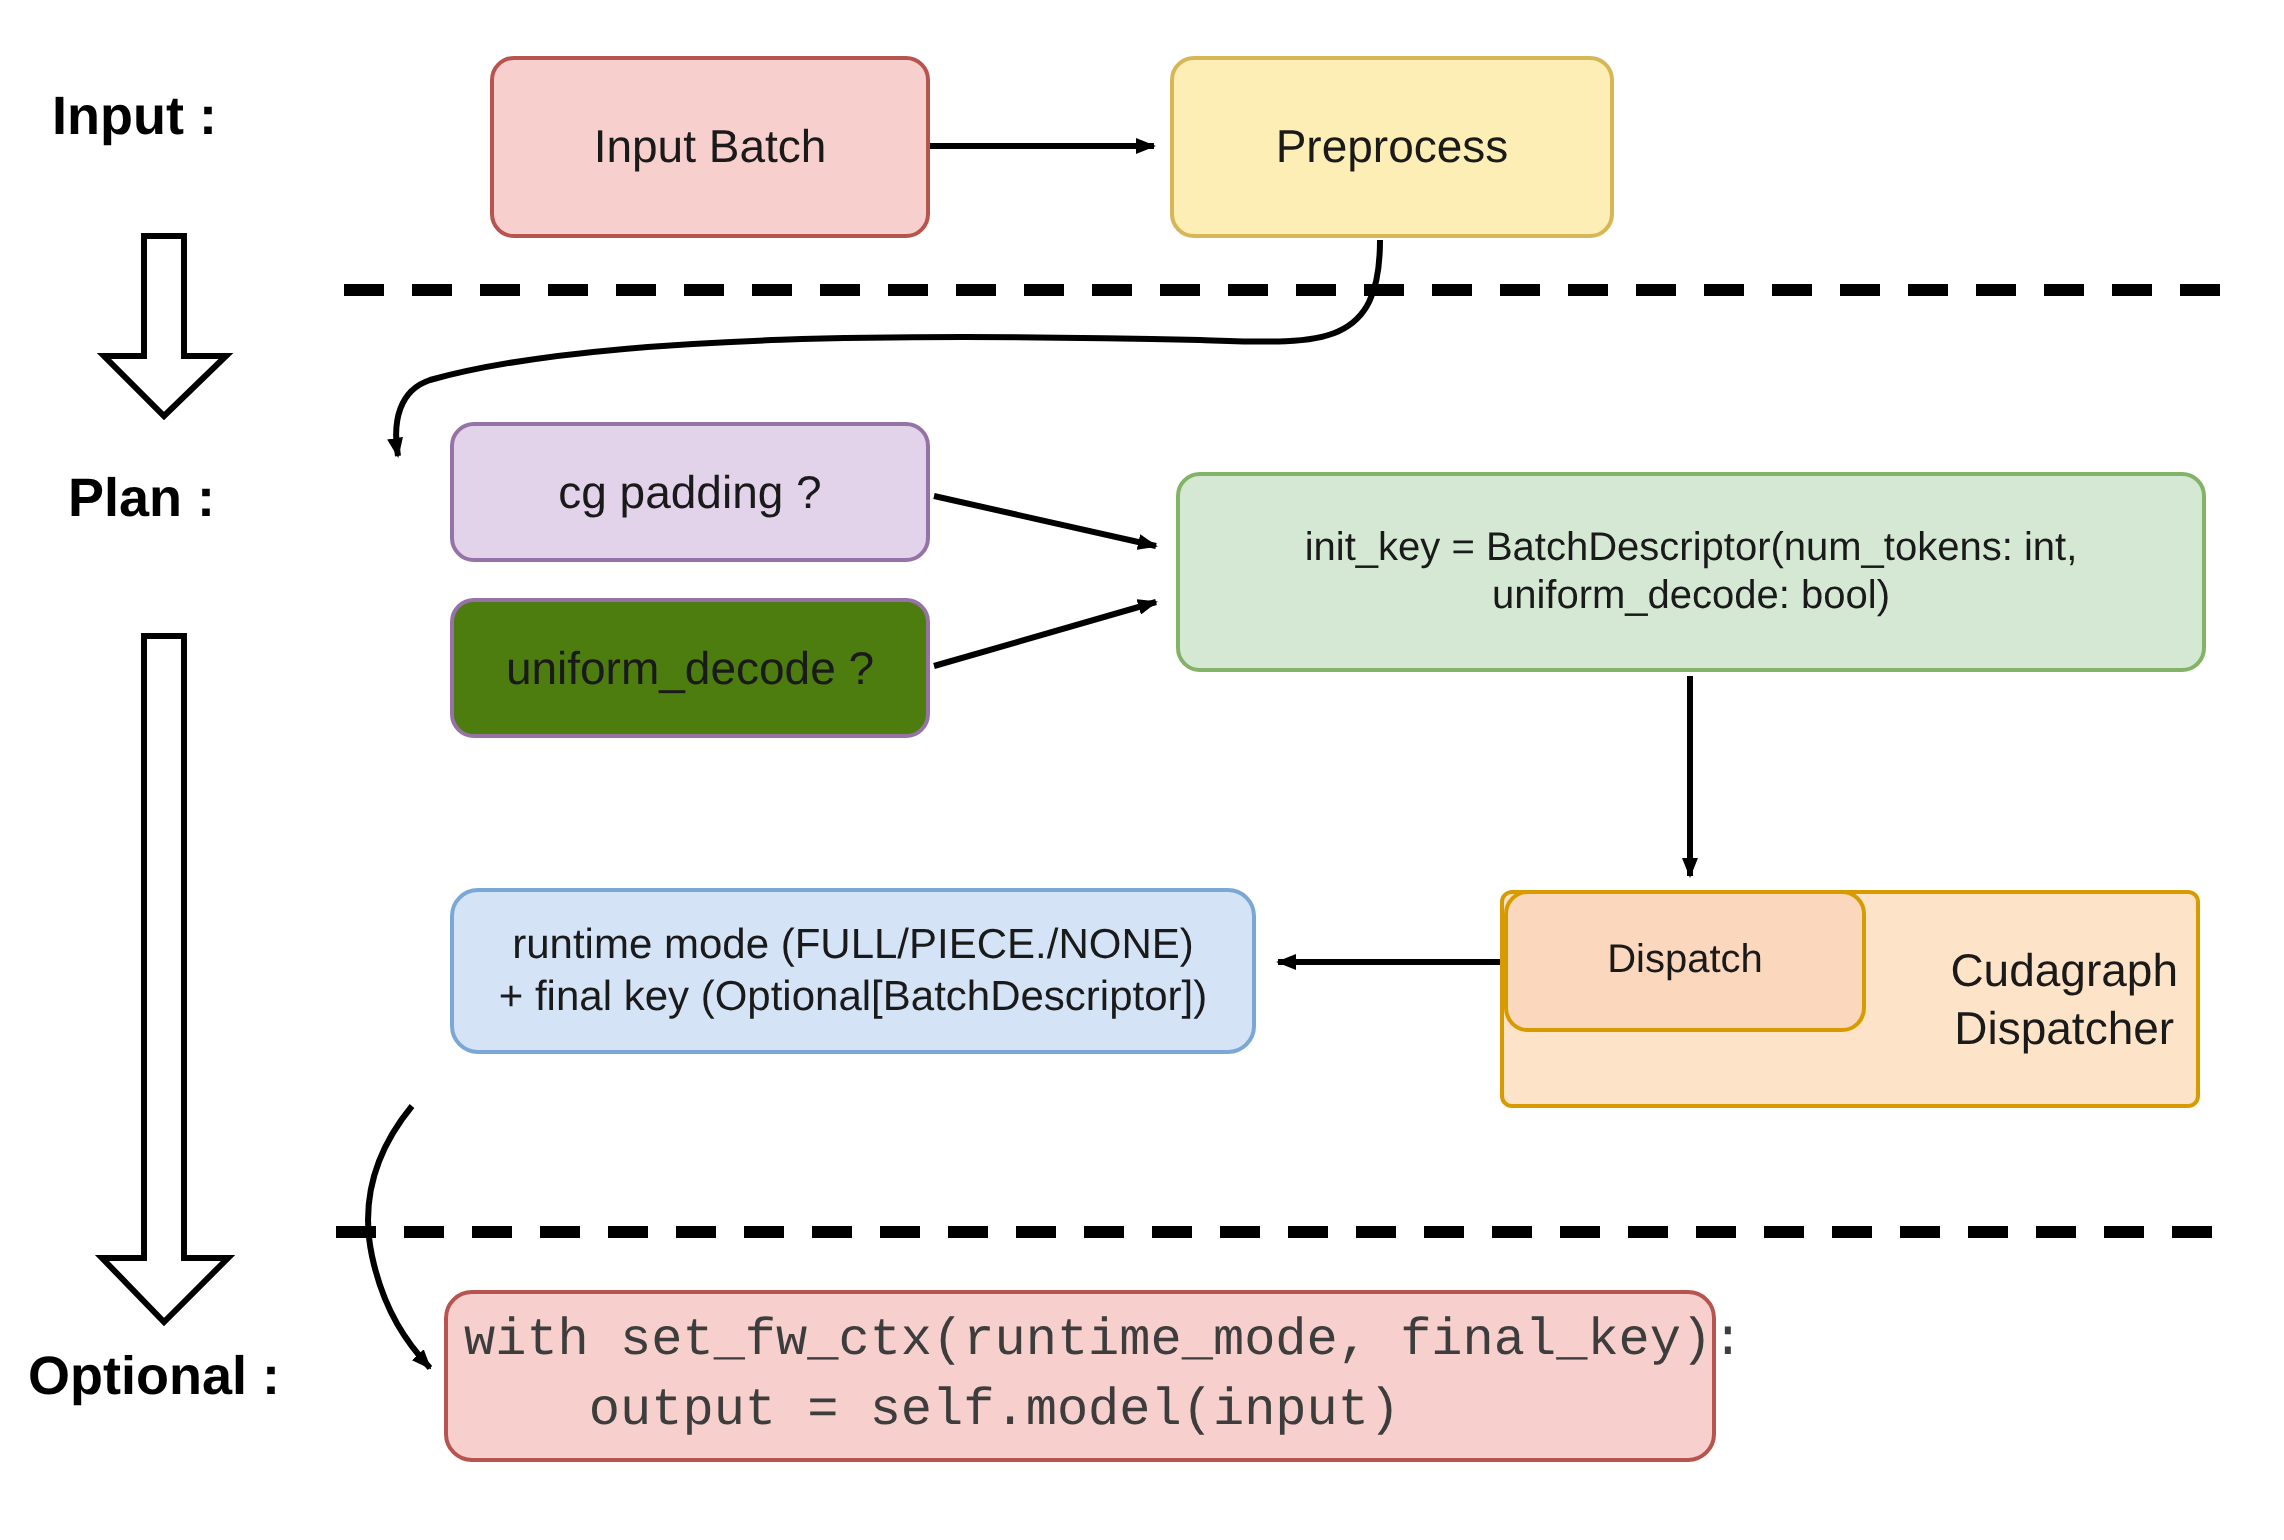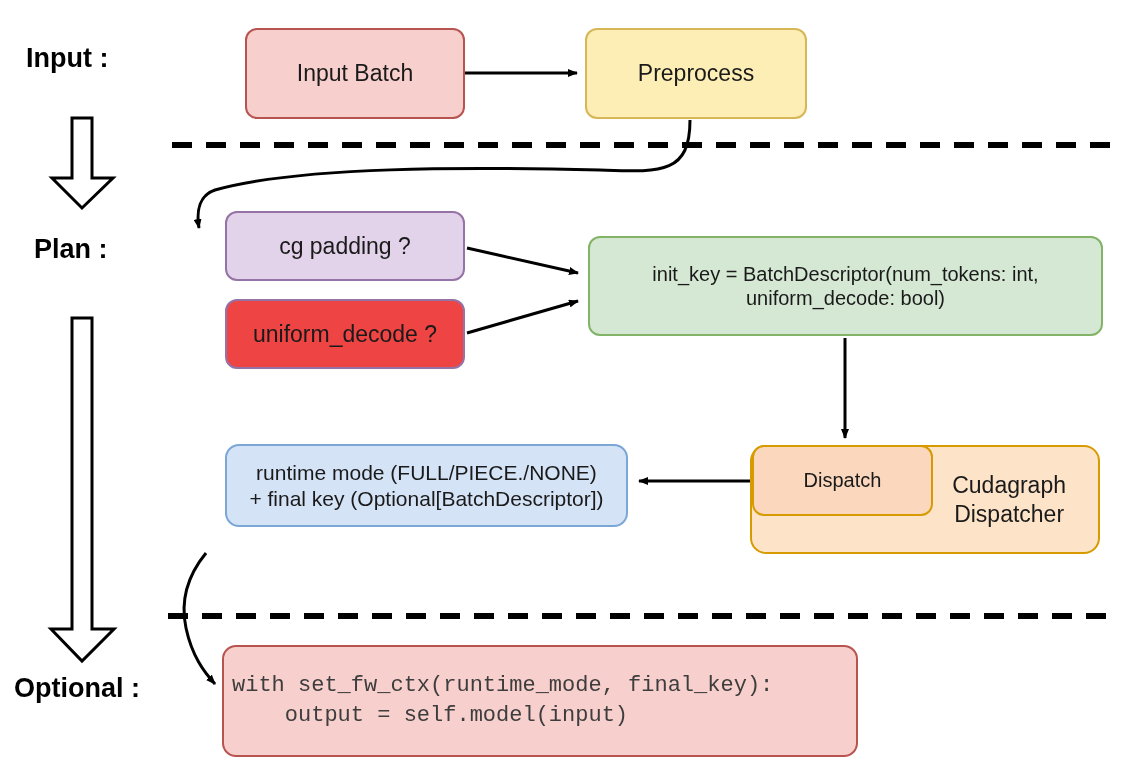--- a/index.html
+++ b/index.html
@@ -61,21 +61,21 @@
   }
   .node-cg-padding {
     left: 225px; top: 211px; width: 240px; height: 70px;
     background: #e2d2ea;
     border: 2px solid #9673a6;
     border-radius: 12px;
     font-size: 23px;
   }
   .node-uniform-decode {
     left: 225px; top: 299px; width: 240px; height: 70px;
-    background: #ef4444;
+    background: #4d7c0f;
     border: 2px solid #9673a6;
     border-radius: 12px;
     font-size: 23px;
   }
   .node-init-key {
     left: 588px; top: 236px; width: 515px; height: 100px;
     background: #d5e8d4;
     border: 2px solid #82b366;
     border-radius: 12px;
     font-size: 20px;
@@ -86,40 +86,40 @@
     background: #d5e3f7;
     border: 2px solid #7ba7d7;
     border-radius: 14px;
     font-size: 21px;
     padding: 0 8px;
   }
   .node-cudagraph-dispatcher {
     left: 750px; top: 445px; width: 350px; height: 109px;
     background: #fde3c8;
     border: 2px solid #d79b00;
-    border-radius: 16px;
+    border-radius: 6px;
     font-size: 23px;
     align-items: center;
     justify-content: flex-end;
-    padding-right: 32px;
+    padding-right: 9px;
   }
   .node-dispatch {
     left: 752px; top: 445px; width: 181px; height: 71px;
     background: #fad7bd;
     border: 2px solid #d79b00;
     border-radius: 12px;
     font-size: 20px;
   }
   .node-exec-code {
-    left: 222px; top: 645px; width: 636px; height: 112px;
+    left: 222px; top: 645px; width: 636px; height: 86px;
     background: #f7cfcc;
     border: 2px solid #b85450;
     border-radius: 14px;
     font-family: "Liberation Mono", monospace;
-    font-size: 22px;
+    font-size: 26px;
     color: #3d3d3d;
     align-items: center;
     justify-content: flex-start;
     padding-left: 8px;
     white-space: pre;
     text-align: left;
     line-height: 1.35;
   }
   .lbl-input { left: 26px; top: 43px; }
   .lbl-plan  { left: 34px; top: 234px; }

